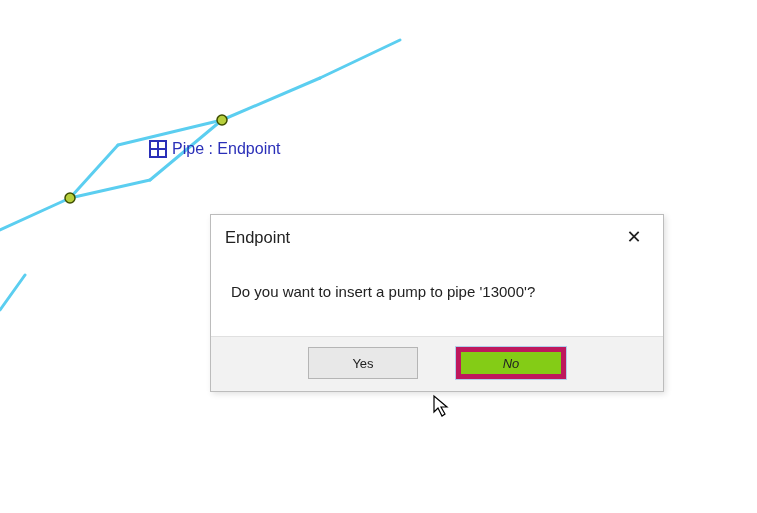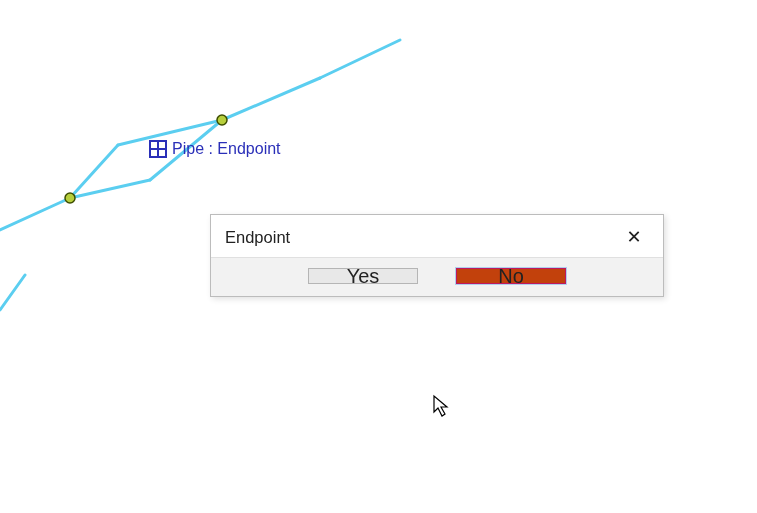--- a/index.html
+++ b/index.html
@@ -65,35 +65,36 @@
     .dialog-buttons {
       background: #f2f2f2;
       border-top: 1px solid #e0e0e0;
       padding: 10px 12px 12px;
       display: flex;
       gap: 38px;
       justify-content: center;
     }
     .btn {
       width: 110px;
-      height: 16px;
+      height: 32px;
       background: #e8e8e8;
       border: 1px solid #b5b5b5;
-      font-size: 20px;
+      font-size: 13px;
       color: #222;
       cursor: pointer;
       display: inline-flex;
       align-items: center;
       justify-content: center;
       font-family: inherit;
     }
     .btn.focus {
-      background: #c2410c;
-      border: 1px solid #be185d;
+      background: #84cc16;
+      border: 5px solid #be185d;
       outline: 1px solid rgba(58,141,224,.35);
+      font-style: italic;
     }
     .cursor {
       position: absolute;
       left: 432px;
       top: 394px;
       pointer-events: none;
     }
   </style>
 </head>
 <body>
@@ -126,20 +127,21 @@
   </div>
 </div>
 
 <div class="dialog">
   <div class="dialog-titlebar">
     <div class="dialog-title">Endpoint</div>
     <div class="close-btn">
       <span>✕</span>
     </div>
   </div>
+  <div class="dialog-body">Do you want to insert a pump to pipe '13000'?</div>
   <div class="dialog-buttons">
     <button class="btn">Yes</button>
     <button class="btn focus">No</button>
   </div>
 </div>
 
 <svg class="cursor" width="20" height="24">
   <path d="M2 2 L2 18 L6 14 L10 22 L13 20 L9 13 L15 13 Z" fill="#fff" stroke="#000" stroke-width="1.2"></path>
 </svg>
 

